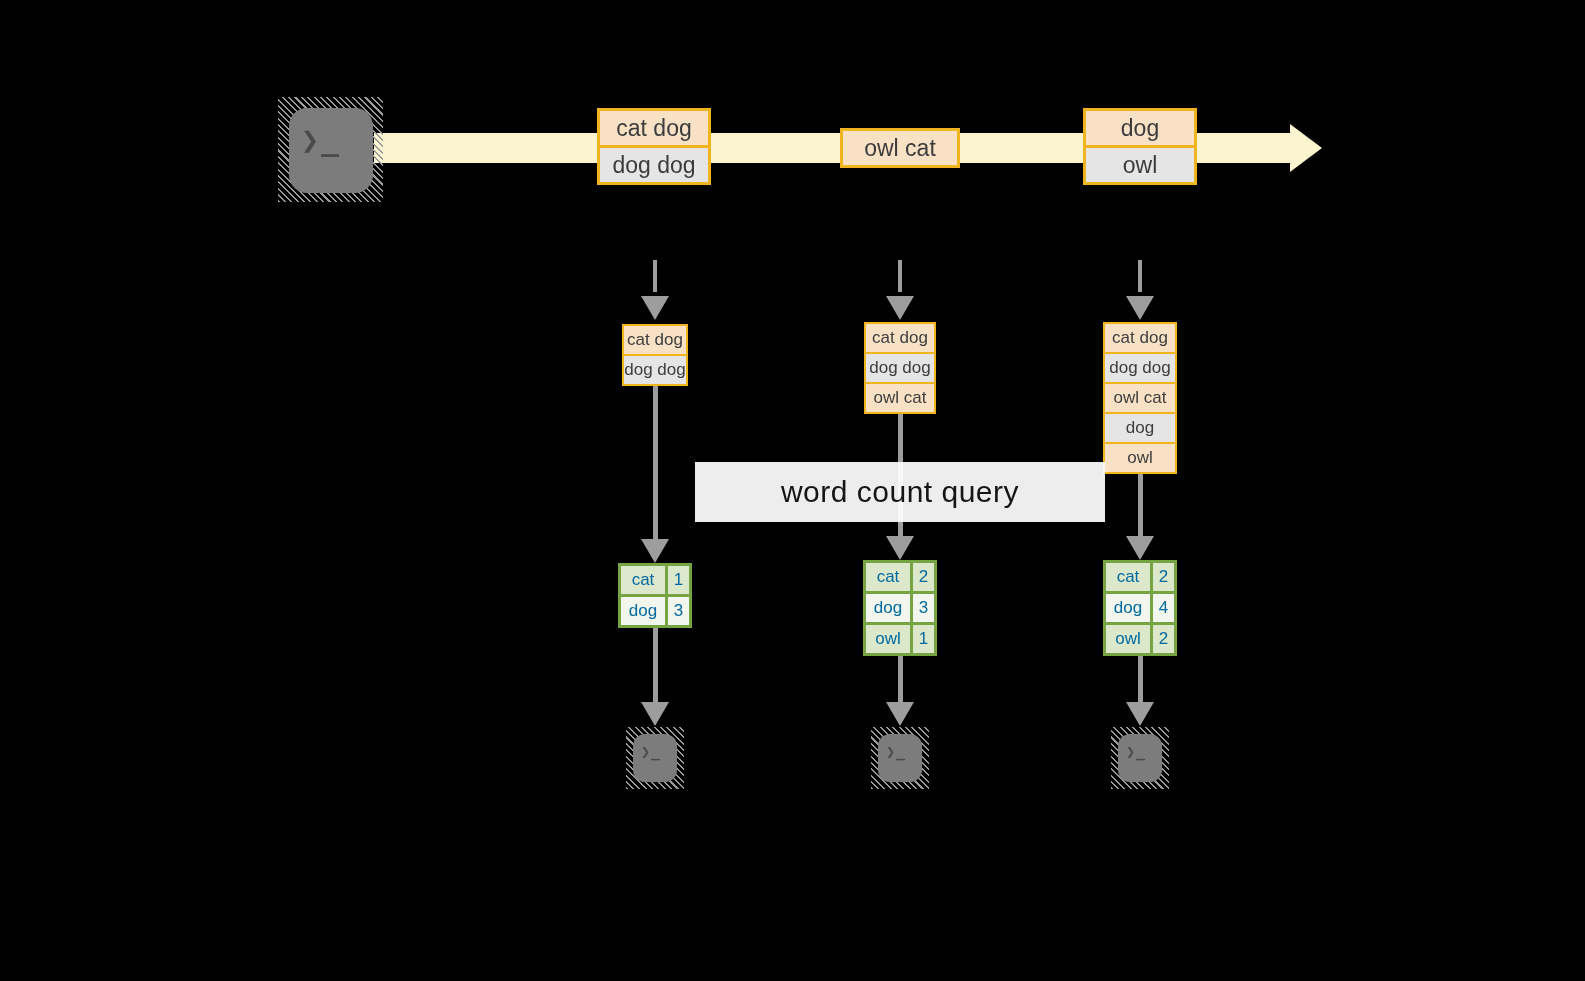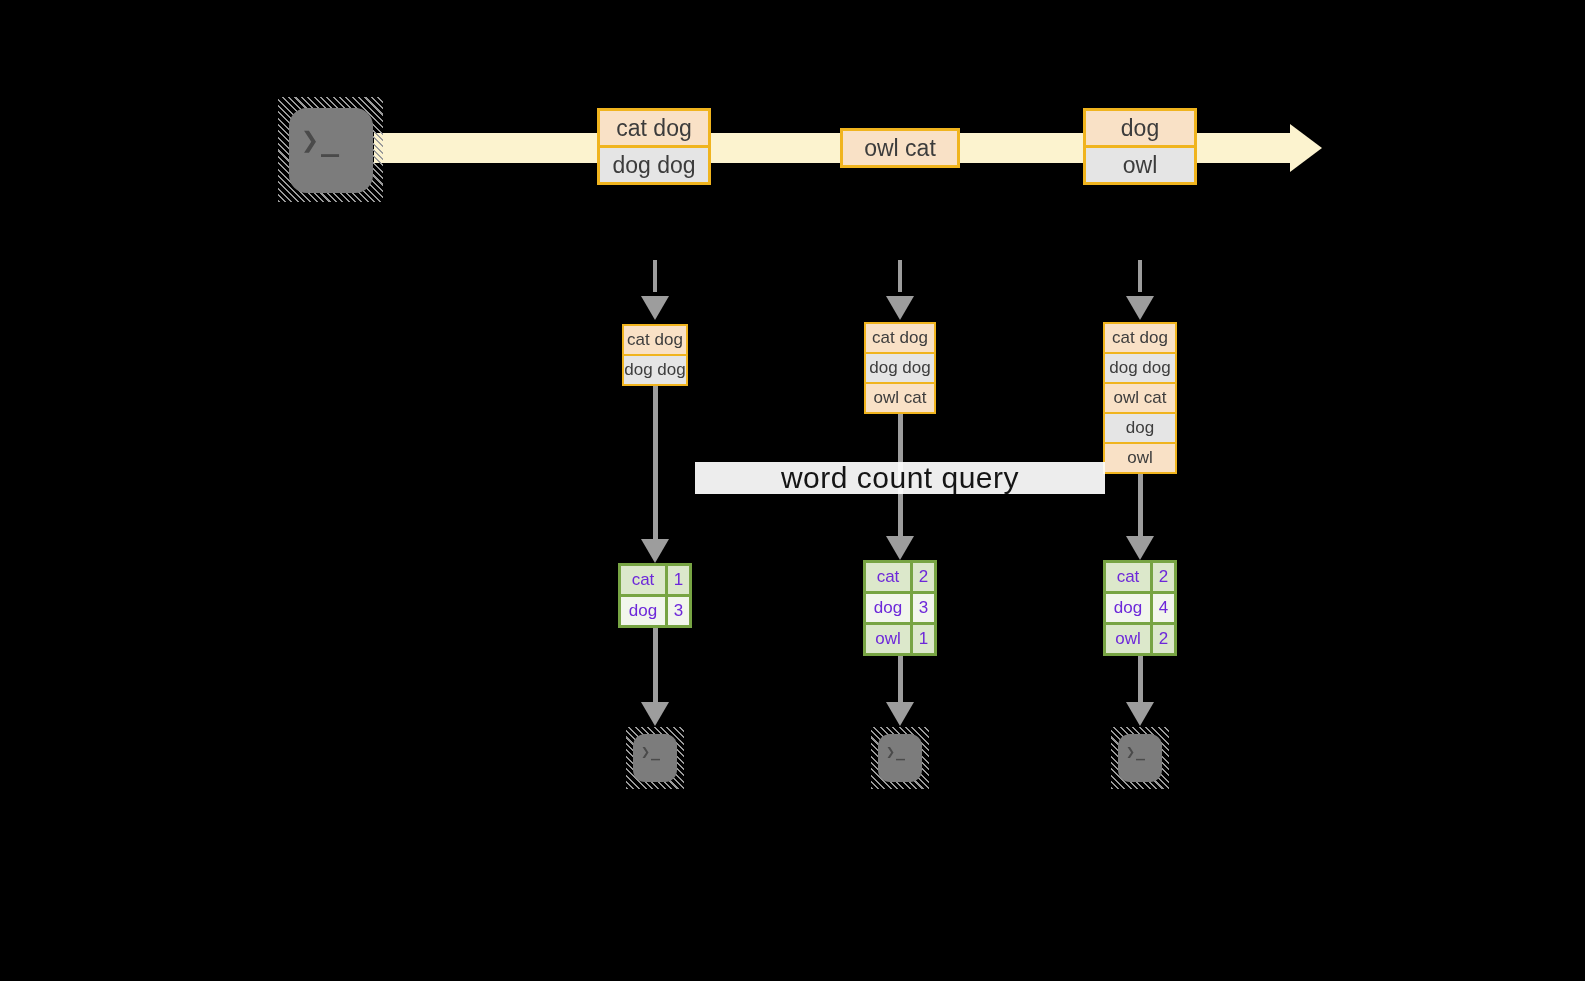--- a/index.html
+++ b/index.html
@@ -31,27 +31,27 @@
   .dash-line{position:absolute;width:4px;background:#9d9d9d;z-index:1;}
   .vline{position:absolute;width:5px;background:#9d9d9d;z-index:1;}
   .ahead{position:absolute;width:0;height:0;z-index:1;
     border-left:14px solid transparent;border-right:14px solid transparent;border-top:24px solid #9d9d9d;}
   
   .stack{position:absolute;z-index:2;}
   .stack-row{box-sizing:border-box;border:2px solid #f0b41e;height:32px;line-height:28px;
     text-align:center;font-size:17px;color:#3d3d3d;}
   .stack-row + .stack-row{margin-top:-2px;}
   
-  .banner{position:absolute;left:695px;top:462px;width:410px;height:32px;z-index:5;
+  .banner{position:absolute;left:695px;top:462px;width:410px;height:60px;z-index:5;
     background:rgba(255,255,255,0.93);display:flex;align-items:center;justify-content:center;}
   .banner span{font-size:30px;color:#151515;letter-spacing:0.5px;}
   
   .ctable{position:absolute;z-index:2;display:grid;grid-template-columns:44px 21px;gap:3px;
     background:#77a443;border:3px solid #77a443;}
-  .ctable .cell{height:28px;line-height:28px;text-align:center;font-size:17px;color:#6d28d9;}
+  .ctable .cell{height:28px;line-height:28px;text-align:center;font-size:17px;color:#0369a1;}
   .row-g{background:#dce8cb;}
   .row-w{background:#f2f6ec;}
 </style>
 </head>
 <body>
 
 <div class="canvas">
 
   <div class="stream-shaft"></div>
   <div class="stream-head"></div>

